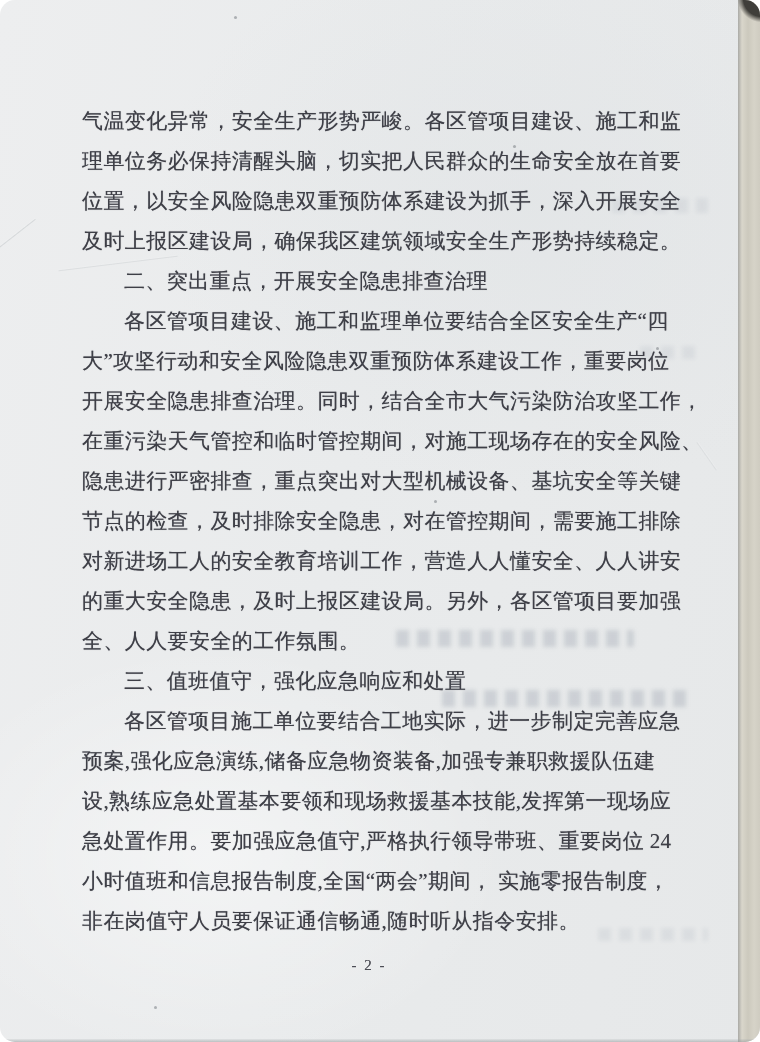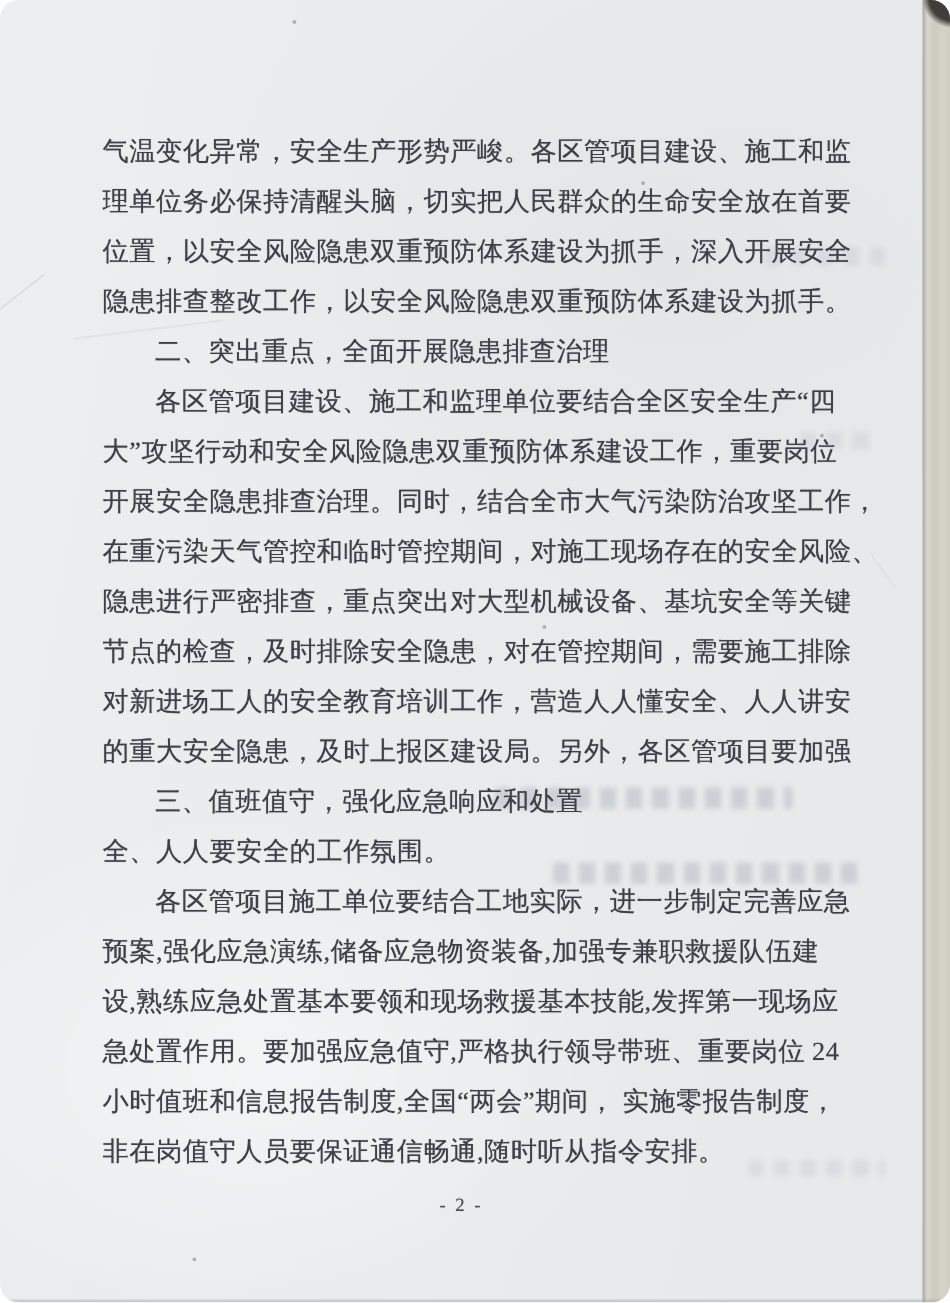--- a/index.html
+++ b/index.html
@@ -109,32 +109,32 @@
   <div class="speck" style="left:234px; top:16px;"></div>
   <div class="speck" style="left:513px; top:145px;"></div>
   <div class="speck" style="left:656px; top:347px;"></div>
   <div class="speck" style="left:154px; top:1006px;"></div>
   <div class="speck" style="left:434px; top:500px;"></div>
 
   <div class="content">
     <div class="textline">气温变化异常，安全生产形势严峻。各区管项目建设、施工和监</div>
     <div class="textline">理单位务必保持清醒头脑，切实把人民群众的生命安全放在首要</div>
     <div class="textline">位置，以安全风险隐患双重预防体系建设为抓手，深入开展安全</div>
-    <div class="textline">隐患排查整改工作，以安全风险隐患双重预防体系建设为抓手。</div>
-    <div class="textline indent">二、突出重点，全面开展隐患排查治理</div>
+    <div class="textline">及时上报区建设局，确保我区建筑领域安全生产形势持续稳定。</div>
+    <div class="textline indent">二、突出重点，开展安全隐患排查治理</div>
     <div class="textline indent">各区管项目建设、施工和监理单位要结合全区安全生产“四</div>
     <div class="textline">大”攻坚行动和安全风险隐患双重预防体系建设工作，重要岗位</div>
     <div class="textline">开展安全隐患排查治理。同时，结合全市大气污染防治攻坚工作，</div>
     <div class="textline">在重污染天气管控和临时管控期间，对施工现场存在的安全风险、</div>
     <div class="textline">隐患进行严密排查，重点突出对大型机械设备、基坑安全等关键</div>
     <div class="textline">节点的检查，及时排除安全隐患，对在管控期间，需要施工排除</div>
     <div class="textline">对新进场工人的安全教育培训工作，营造人人懂安全、人人讲安</div>
     <div class="textline">的重大安全隐患，及时上报区建设局。另外，各区管项目要加强</div>
+    <div class="textline">全、人人要安全的工作氛围。</div>
     <div class="textline indent">三、值班值守，强化应急响应和处置</div>
-    <div class="textline">全、人人要安全的工作氛围。</div>
     <div class="textline indent">各区管项目施工单位要结合工地实际，进一步制定完善应急</div>
     <div class="textline">预案,强化应急演练,储备应急物资装备,加强专兼职救援队伍建</div>
     <div class="textline">设,熟练应急处置基本要领和现场救援基本技能,发挥第一现场应</div>
     <div class="textline">急处置作用。要加强应急值守,严格执行领导带班、重要岗位 24</div>
     <div class="textline">小时值班和信息报告制度,全国“两会”期间， 实施零报告制度，</div>
     <div class="textline">非在岗值守人员要保证通信畅通,随时听从指令安排。</div>
   </div>
 
   <div class="page-number">- 2 -</div>
 

